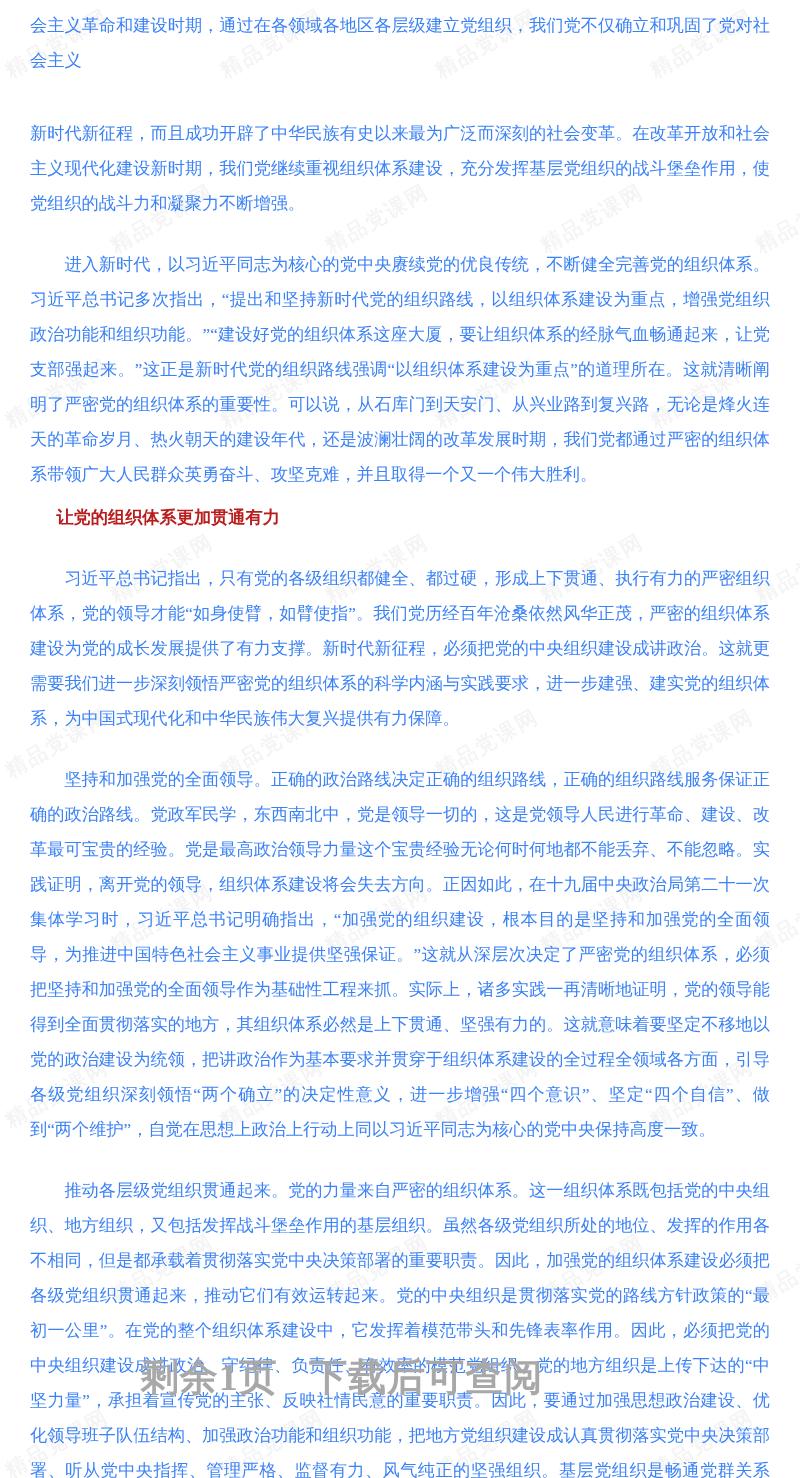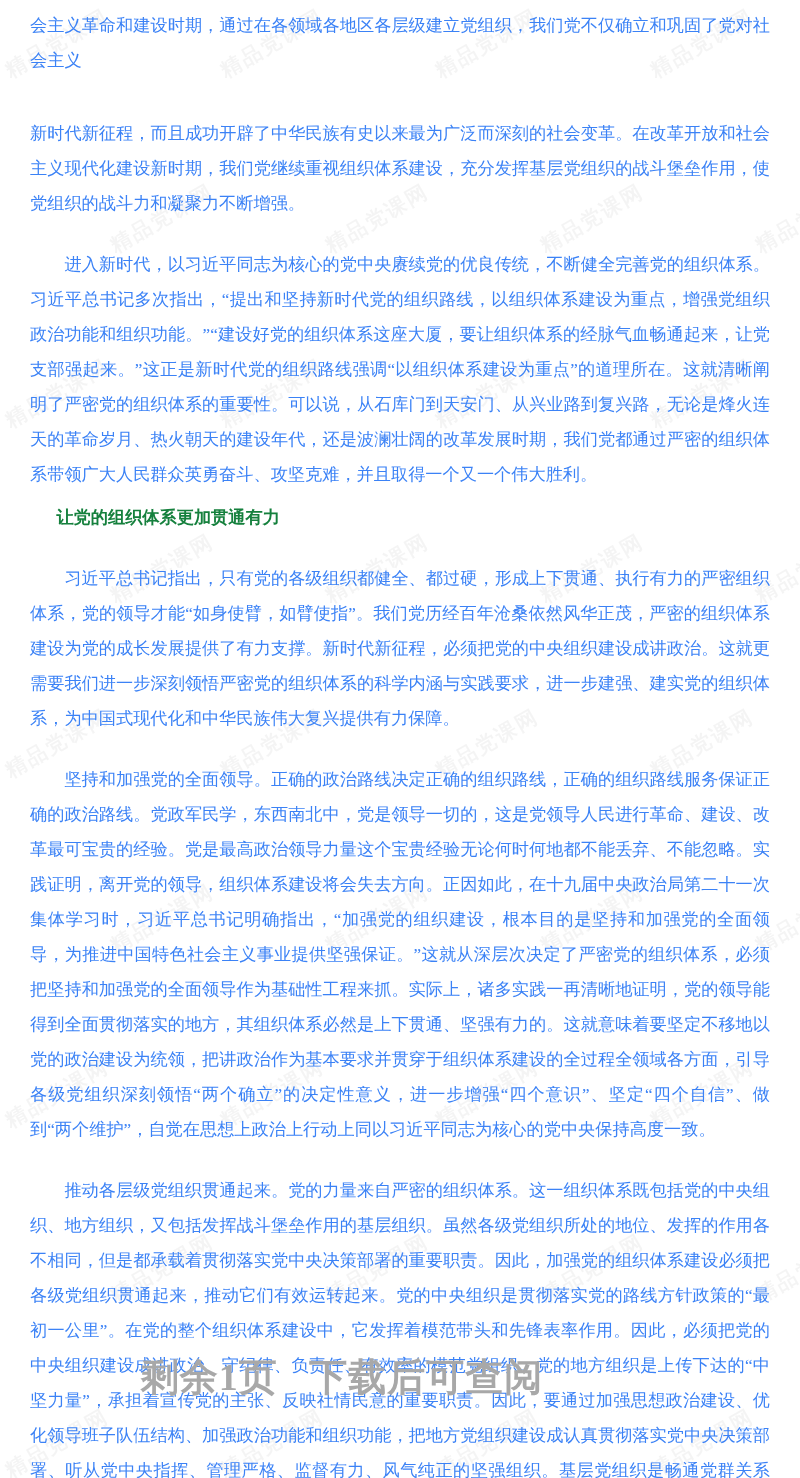--- a/index.html
+++ b/index.html
@@ -59,21 +59,21 @@
   }
 
   .para-gap-large { margin-top: 38px; }
   .para-gap { margin-top: 26px; font-family: Liberation Serif, serif; }
 
   .first-line-indent { text-indent: 2em; }
 
   .doc-heading {
     font-size: 17.2px;
     line-height: 35px;
-    color: #15803d;
+    color: #b91c1c;
     font-weight: 700;
     margin: 0;
     text-indent: 2em;
     font-family: "Liberation Sans", "DejaVu Sans", sans-serif;
   }
 
   
   #footer-notice {
     position: absolute;
     left: 0;

